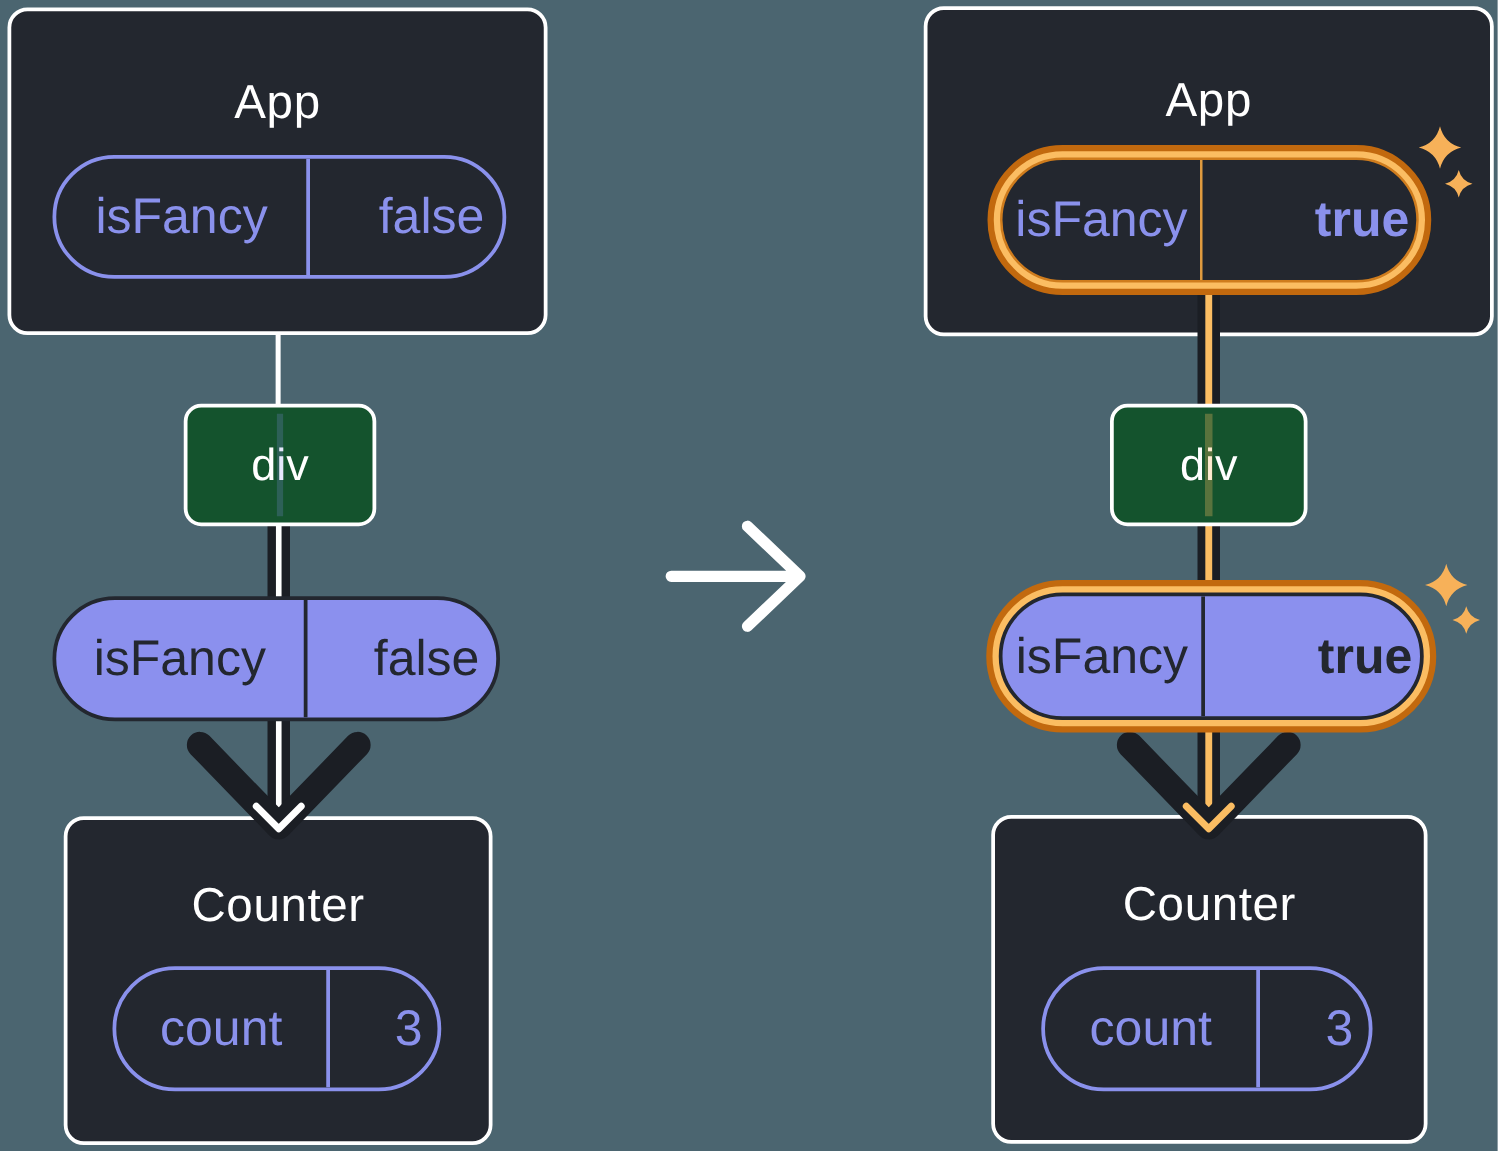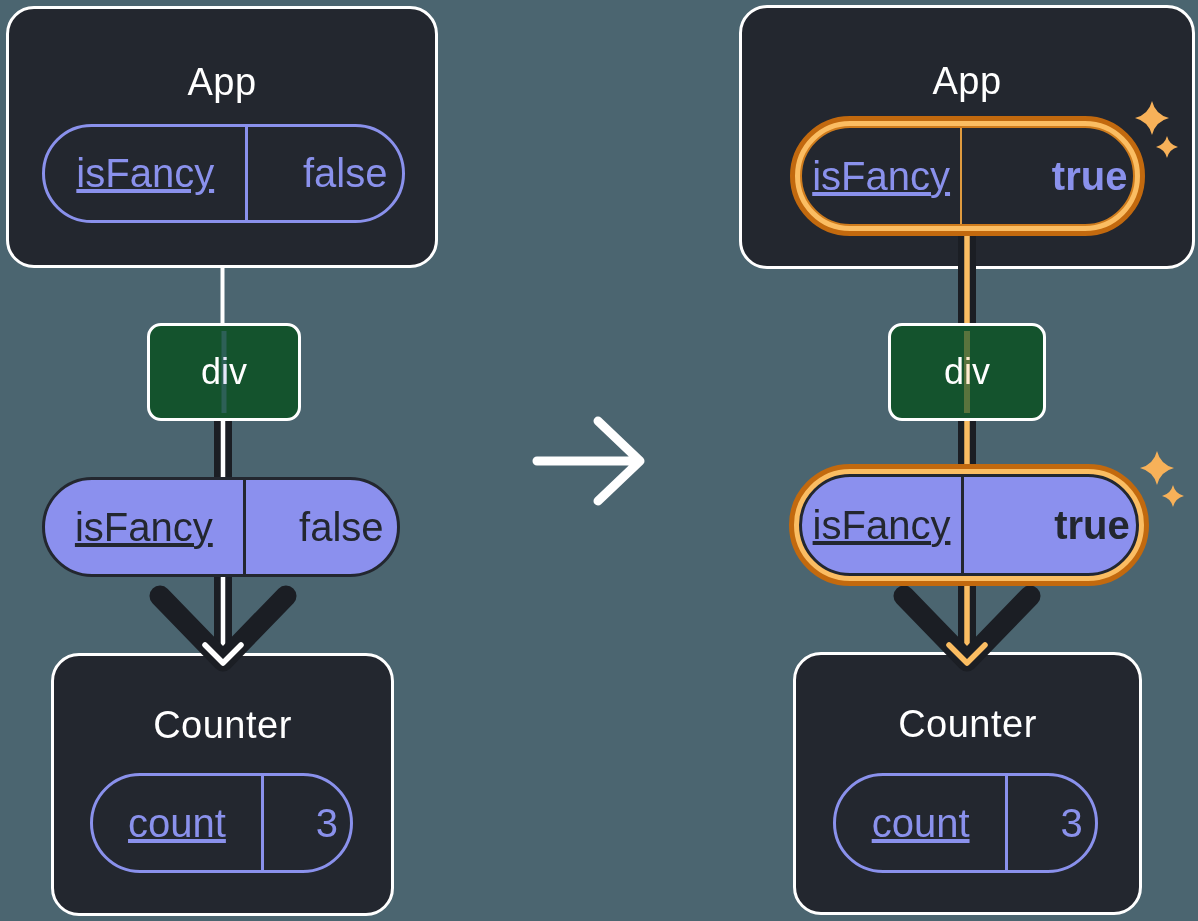--- a/index.html
+++ b/index.html
@@ -8,21 +8,21 @@
     width:1198px; height:921px;
     background:#4b6570;
     font-family:"Liberation Sans", sans-serif;
     overflow:hidden;
   }
   
   .node {
     position:absolute;
     background:#23272f;
     border:3.5px solid #ffffff;
-    border-radius:28px;
+    border-radius:16px;
     box-sizing:border-box;
   }
   .node-title {
     position:absolute; left:0; right:0;
     text-align:center;
     color:#ffffff;
     font-size:38px;
     letter-spacing:0.5px;
   }
   .divbox {
@@ -47,21 +47,21 @@
     display:flex;
     border-radius:999px;
     box-sizing:border-box;
     overflow:hidden;
     font-size:40px;
   }
   .pill .cell {
     display:flex; align-items:center; justify-content:center;
     box-sizing:border-box;
   }
-  .pill .cell.key { width:57%;text-decoration:underline; }
+  .pill .cell.key { width:57%; }
   .pill .cell.val { width:43%;padding-left:40px; }
   .pill.wide-key .cell.key { width:66.5%; }
   .pill.wide-key .cell.val { width:33.5%; }
   .bold { font-weight:700;margin-left:44px; }
 
   .pill.outlined {
     border:3px solid #8a91ec;
     color:#8a91ec;
     background:transparent;
   }

